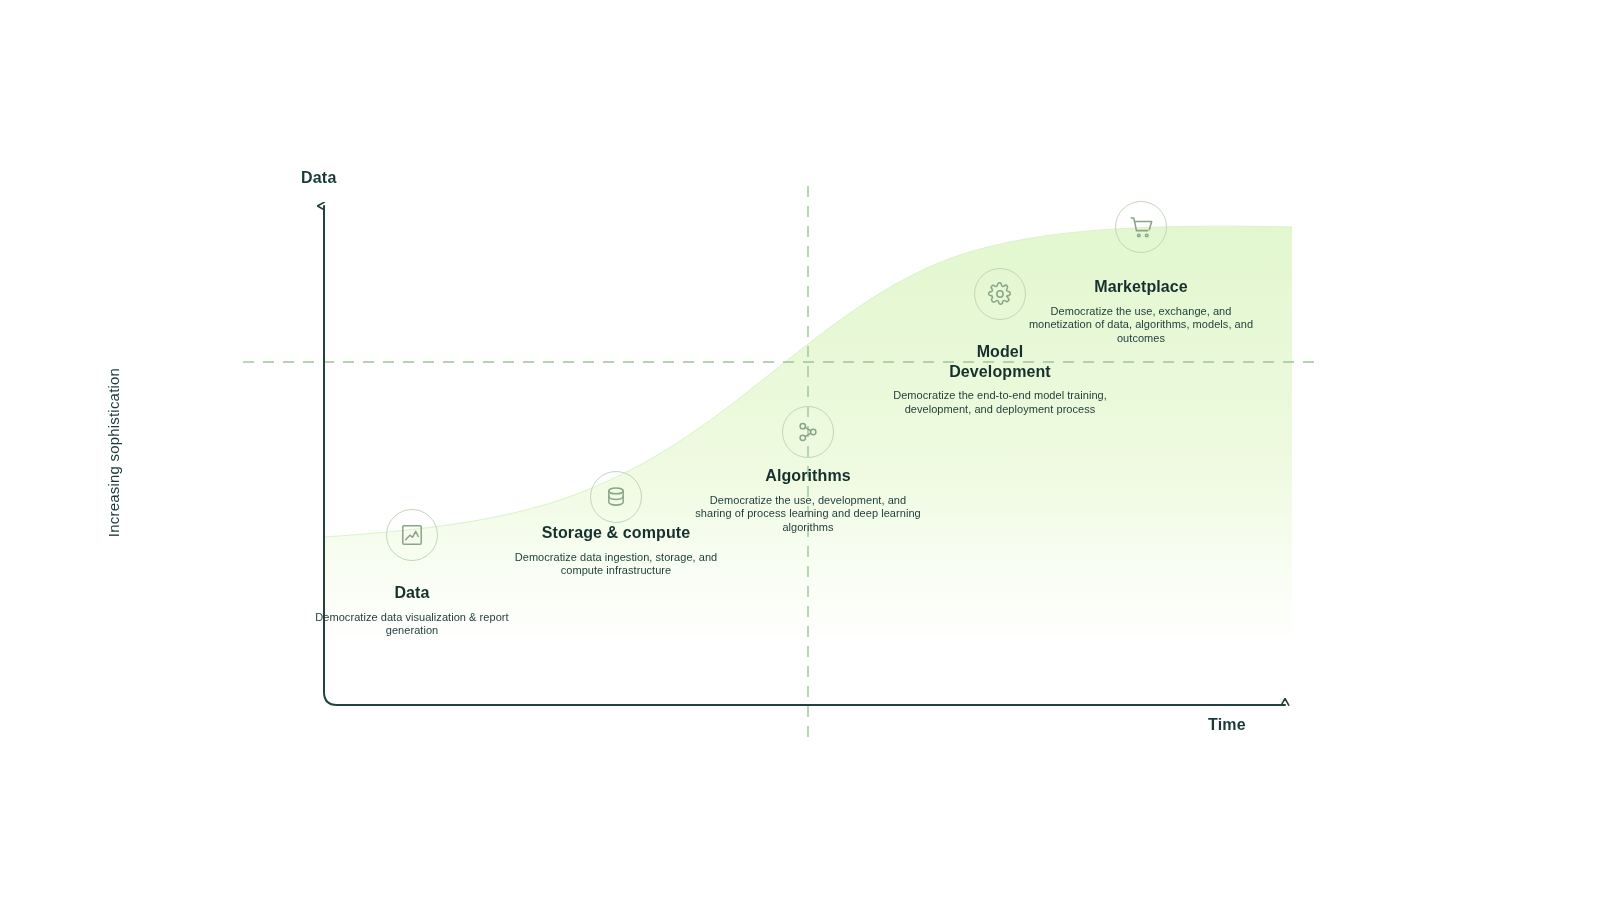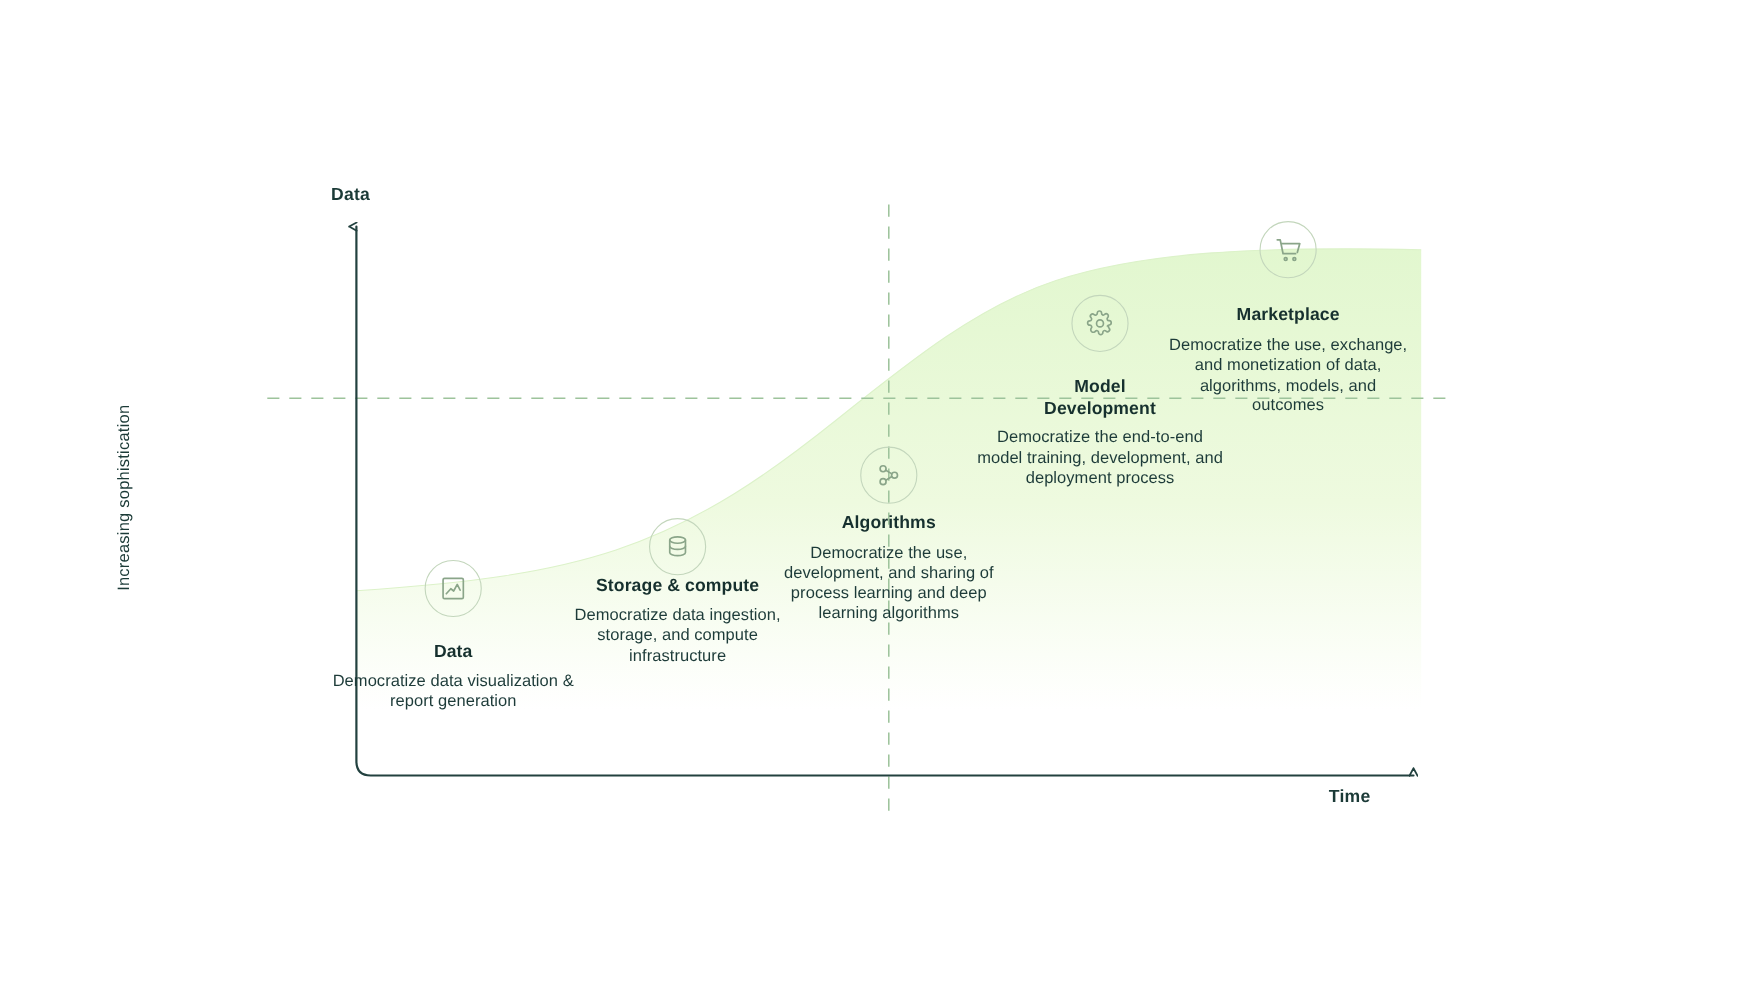--- a/index.html
+++ b/index.html
@@ -56,21 +56,21 @@
   }
   .node .icon-circle svg{display:block;}
   .node .node-title{
     font-size:16px;
     font-weight:700;
     color:#16302e;
     line-height:1.22;
     letter-spacing:.1px;
   }
   .node .node-desc{
-    font-size:15px;
+    font-size:11px;
     font-weight:400;
     color:#1d3b39;
     line-height:1.24;
     letter-spacing:.05px;
   }
 
   
   #node-data              {left:297px; top:509px;}
   #node-data .node-title  {margin-top:22px;}
   #node-data .node-desc   {margin-top:8px;}
@@ -81,21 +81,21 @@
 
   #node-algorithms             {left:693px; top:406px;}
   #node-algorithms .node-title {margin-top:8px;}
   #node-algorithms .node-desc  {margin-top:8px;}
 
   #node-model             {left:885px; top:268px;}
   #node-model .node-title {margin-top:22px; }
   #node-model .node-title-inner{display:block;max-width:150px;margin:0 auto;}
   #node-model .node-desc  {margin-top:8px;}
 
-  #node-marketplace             {left:1056px; top:201px;}
+  #node-marketplace             {left:1026px; top:201px;}
   #node-marketplace .node-title {margin-top:24px;}
   #node-marketplace .node-desc  {margin-top:8px;}
 </style>
 </head>
 <body>
 
 <div id="stage">
 
   <svg id="canvas" viewBox="0 0 1600 900">
     <defs>

